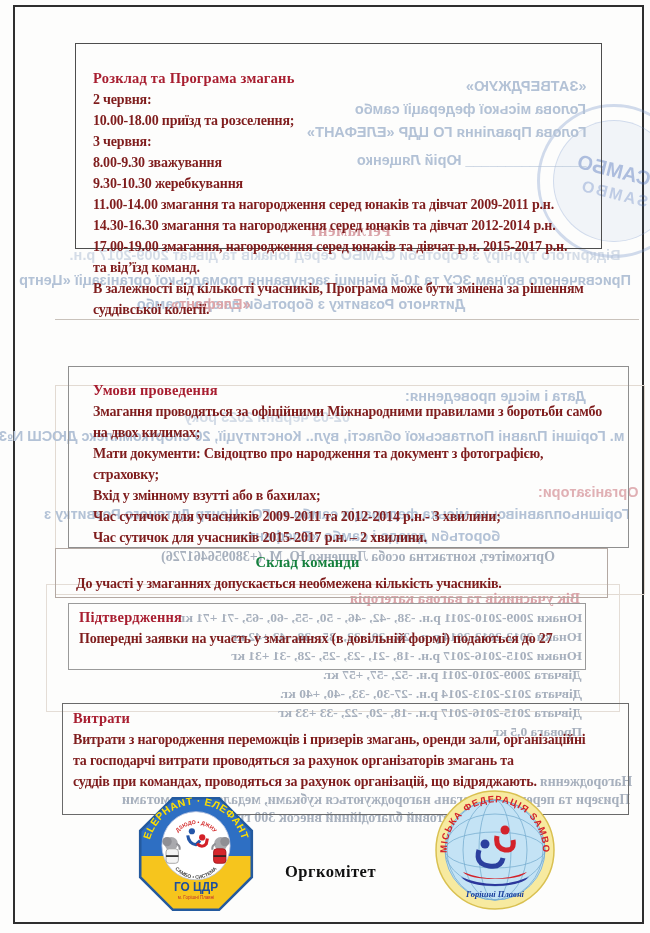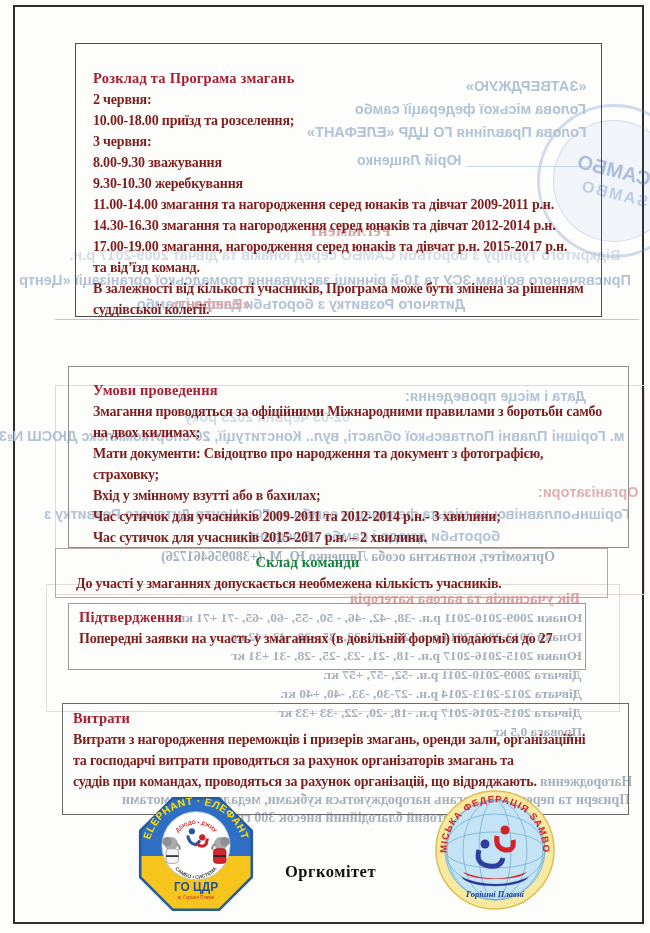--- a/index.html
+++ b/index.html
@@ -29,21 +29,21 @@
   .stamp{position:absolute;left:537px;top:104px;width:148px;height:148px;border-radius:50%;
     border:3px solid rgba(116,146,199,.32);}
   .stamp .inner{position:absolute;inset:13px;border-radius:50%;border:1.5px solid rgba(116,146,199,.26);
     background:rgba(90,125,195,.07);}
   .stamp .s1,.stamp .s2{position:absolute;left:0;right:0;text-align:center;
     font-family:"Liberation Sans",sans-serif;font-weight:800;}
   .stamp .s1{top:52px;font-size:20px;color:rgba(62,100,178,.38);transform:scaleX(-1) rotate(-14deg);}
   .stamp .s2{top:78px;font-size:16px;color:rgba(62,100,178,.28);transform:scaleX(-1) rotate(-14deg);letter-spacing:2px;}
   
   .box{position:absolute;z-index:2;background:transparent;box-sizing:border-box;}
-  #box-schedule{left:75px;top:43px;width:527px;height:274px;border:1.5px solid #4d4d4d;padding:24px 6px 0 17px;}
+  #box-schedule{left:75px;top:43px;width:527px;height:206px;border:1.5px solid #4d4d4d;padding:24px 6px 0 17px;}
   #box-conditions{left:68px;top:366px;width:561px;height:182px;border:1px solid #8f8f8f;padding:13px 6px 0 24px;}
   #box-team{left:55px;top:548px;width:553px;height:50px;border:1px solid #b3a8a2;padding:3px 6px 0 20px;}
   #box-confirmation{left:68px;top:603px;width:518px;height:67px;border:1px solid #9a9a9a;padding:3px 6px 12px 10px;}
   #box-expenses{left:62px;top:670px;width:567px;height:112px;border:1.5px solid #6a6a6a;padding:4px 6px 0 10px;margin-top:33px;}
   .sec-title{font-weight:700;font-size:14.5px;line-height:21px;color:#a81e30;letter-spacing:.2px;}
   .sec-title.bright{color:#15803d;text-align:center;padding-right:62px;}
   .line{font-weight:700;font-size:14px;line-height:21px;color:#7f1d1d;letter-spacing:-0.2px;white-space:nowrap;}
   .thin-line{position:absolute;left:55px;top:319px;width:584px;border-top:1px solid #c9c2bb;z-index:1;}
   
   .logo{position:absolute;z-index:3;}

